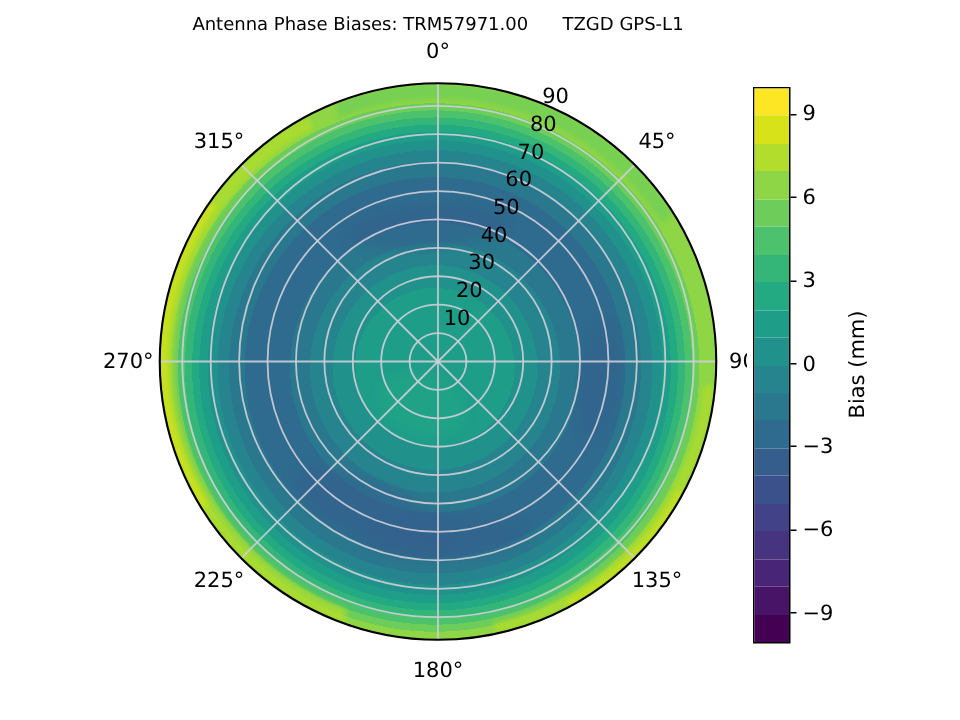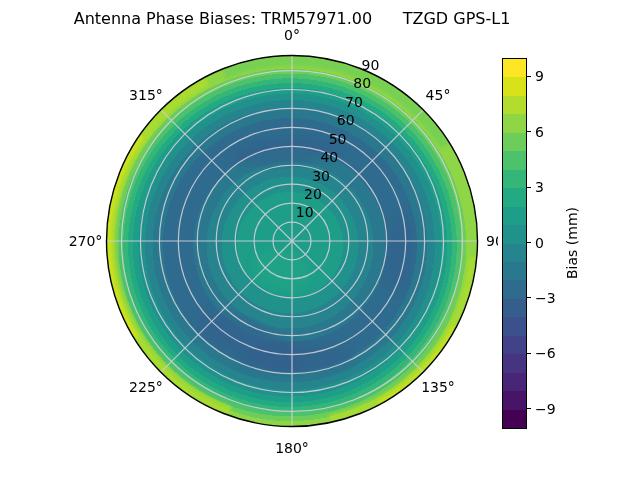--- a/index.html
+++ b/index.html
@@ -1,19 +1,19 @@
 <!DOCTYPE html>
 <html><head>
 <meta charset="utf-8">
 <style>
   html,body{margin:0;padding:0;background:#fff;}
   .fig{position:relative;width:640px;height:480px;background:#fff;overflow:hidden;
        font-family:"DejaVu Sans","Liberation Sans",sans-serif;color:#000;}
   .title{position:absolute;top:9px;left:0;width:584px;text-align:center;
-         font-size:16px;white-space:pre;}
+         font-size:12px;white-space:pre;}
   #polar{position:absolute;left:0;top:0;}
   .colorbar{position:absolute;left:498px;top:55px;width:142px;height:380px;background:#fff;}
   .cbar{position:absolute;left:4px;top:3px;width:23px;height:369px;border:1px solid #000;
         display:flex;flex-direction:column;}
   .cbar-band{flex:1;}
   .cbar-tick{position:absolute;left:29px;width:4px;height:1px;background:#000;}
   .cbar-ticklabel{position:absolute;left:37px;font-size:14px;line-height:16px;}
   .cbar-label{position:absolute;left:74px;top:188px;white-space:nowrap;font-size:14px;
               transform:translate(-50%,-50%) rotate(-90deg);}
   text{font-family:"DejaVu Sans","Liberation Sans",sans-serif;}

